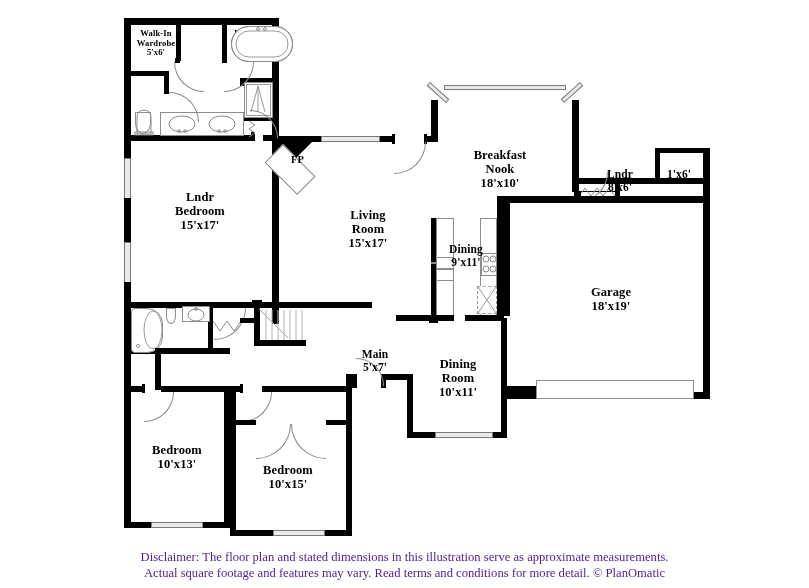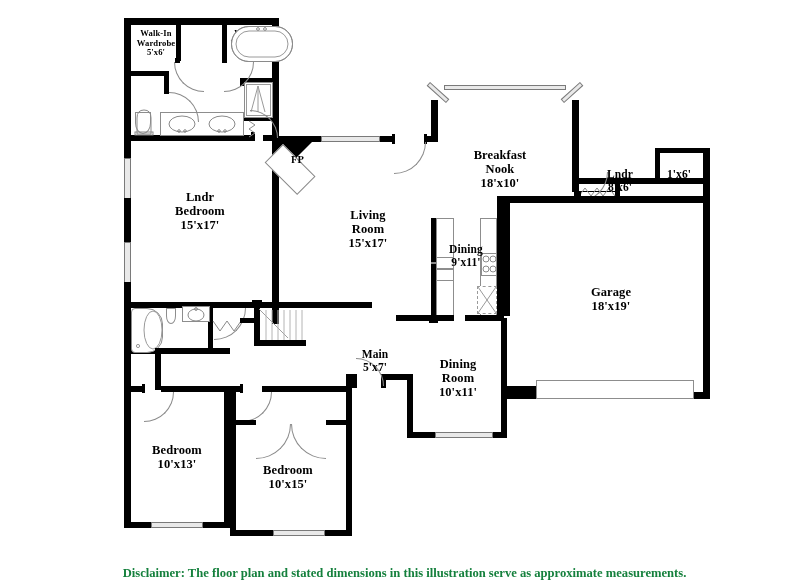--- a/index.html
+++ b/index.html
@@ -25,21 +25,21 @@
        font-family:"Liberation Serif",serif;line-height:1.12;letter-spacing:.1px;
        white-space:nowrap;transform:translateX(-50%);}
   .lbl.s12{font-size:12.5px;}
   .lbl.s11{font-size:11.5px;}
   .lbl.s9{font-size:8.6px;}
 
   .fpbox{position:absolute;border:1px solid #8a8a8a;background:#fff;box-sizing:border-box;}
   .fplab{position:absolute;font-weight:bold;font-size:10.5px;font-family:"Liberation Serif",serif;}
 
   #disclaimer{position:absolute;left:0;right:0;bottom:6px;text-align:center;
-      font-family:"Liberation Serif",serif;font-size:12.6px;color:#15803d;line-height:1.32;font-weight:bold;}
+      font-family:"Liberation Serif",serif;font-size:12.6px;color:#4c1d95;line-height:1.32;}
   #disclaimer div{white-space:nowrap;}
 </style>
 </head>
 <body>
 
 <div id="plan">
 
   <div class="w" style="left:124px;top:18px;width:155px;height:7px;"></div>
 
   <div class="w" style="left:124px;top:18px;width:7px;height:53px;"></div>
@@ -325,15 +325,16 @@
   <div class="swing sw-br" style="left:224px;top:62px;width:30px;height:30px;"></div>
   <div class="thin" style="left:222px;top:58px;width:5px;height:5px;background:#000;"></div>
   <div class="swing sw-tr" style="left:169px;top:92px;width:30px;height:30px;"></div>
   <div class="swing sw-tr" style="left:250px;top:110px;width:28px;height:28px;"></div>
   <svg style="position:absolute;left:247px;top:120px;width:10px;height:18px;">
     <polyline points="2,1 8,5 2,9 8,13 2,17" fill="none" stroke="#8a8a8a" stroke-width="1"></polyline>
   </svg>
 
   <div id="disclaimer">
     <div>Disclaimer: The floor plan and stated dimensions in this illustration serve as approximate measurements.</div>
+    <div>Actual square footage and features may vary. Read terms and conditions for more detail. © PlanOmatic</div>
   </div>
 
 </div>
 
 </body></html>

